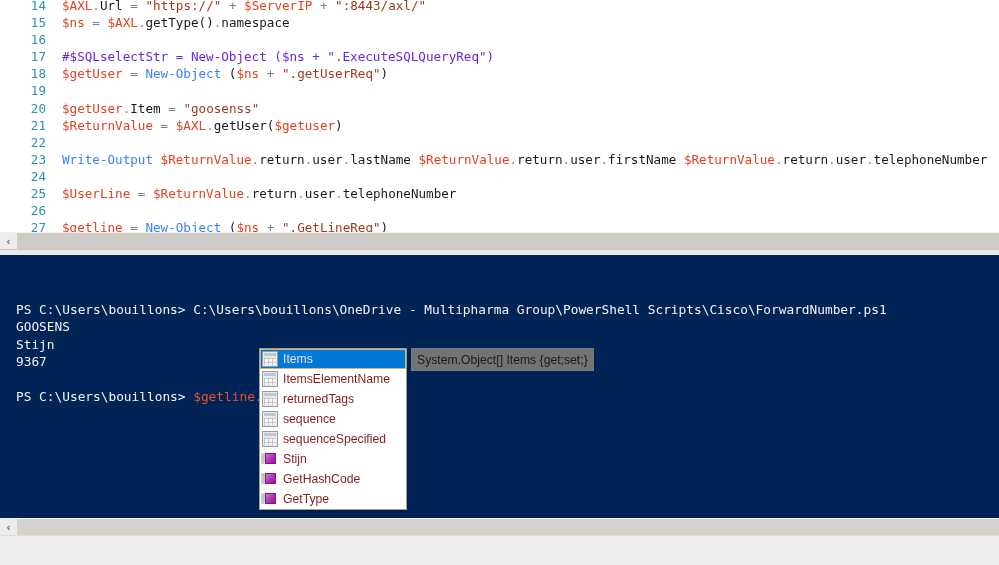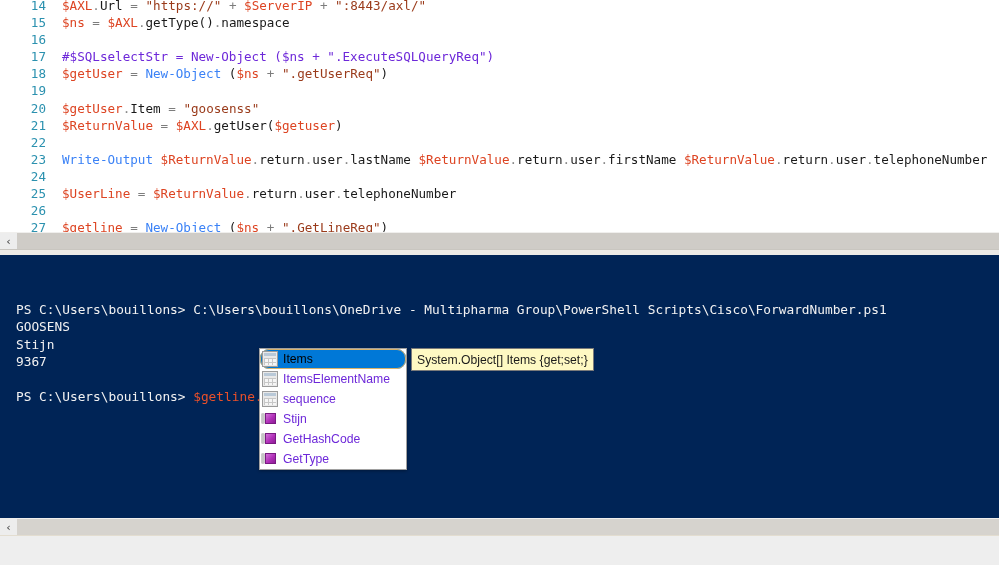--- a/index.html
+++ b/index.html
@@ -134,29 +134,28 @@
     box-shadow: 0 1px 3px rgba(0,0,0,0.32);
     z-index: 30;
   }
   .is-item {
     height: 20px;
     display: flex;
     align-items: center;
     padding-left: 2px;
     font-family: "Liberation Sans", sans-serif;
     font-size: 12.2px;
-    color: #6d28d9;
+    color: #7f1d1d;
     white-space: nowrap;
   }
   .is-item.selected {
     background: #0078d7;
-    color: #000000;
+    color: #e5e5e5;
     outline: 1px solid #d8b26a;
     outline-offset: -1px;
-    border-radius: 9px;
   }
   .is-icon {
     width: 16px; height: 16px;
     margin-right: 5px;
     flex: 0 0 16px;
     position: relative;
   }
   
   .icon-property {
     background: #e9e9e9;
@@ -199,21 +198,21 @@
   }
 
   
   #is-tooltip {
     position: absolute;
     left: 411px; top: 348px;
     height: 21px;
     display: flex;
     align-items: center;
     padding: 0 5px;
-    background: #fef9c3;
+    background: #737373;
     border: 1px solid #7a7a7a;
     font-family: "Liberation Sans", sans-serif;
     font-size: 12.2px;
     color: #1a1a1a;
     white-space: nowrap;
     z-index: 31;
   }
 
   
   #bottom-strip {
@@ -247,21 +246,29 @@
     <div class="is-item selected">
       <span class="is-icon icon-property"></span>
       <span>Items</span>
     </div>
     <div class="is-item">
       <span class="is-icon icon-property"></span>
       <span>ItemsElementName</span>
     </div>
     <div class="is-item">
       <span class="is-icon icon-property"></span>
+      <span>returnedTags</span>
+    </div>
+    <div class="is-item">
+      <span class="is-icon icon-property"></span>
       <span>sequence</span>
+    </div>
+    <div class="is-item">
+      <span class="is-icon icon-property"></span>
+      <span>sequenceSpecified</span>
     </div>
     <div class="is-item">
       <span class="is-icon icon-method"></span>
       <span>Stijn</span>
     </div>
     <div class="is-item">
       <span class="is-icon icon-method"></span>
       <span>GetHashCode</span>
     </div>
     <div class="is-item">

